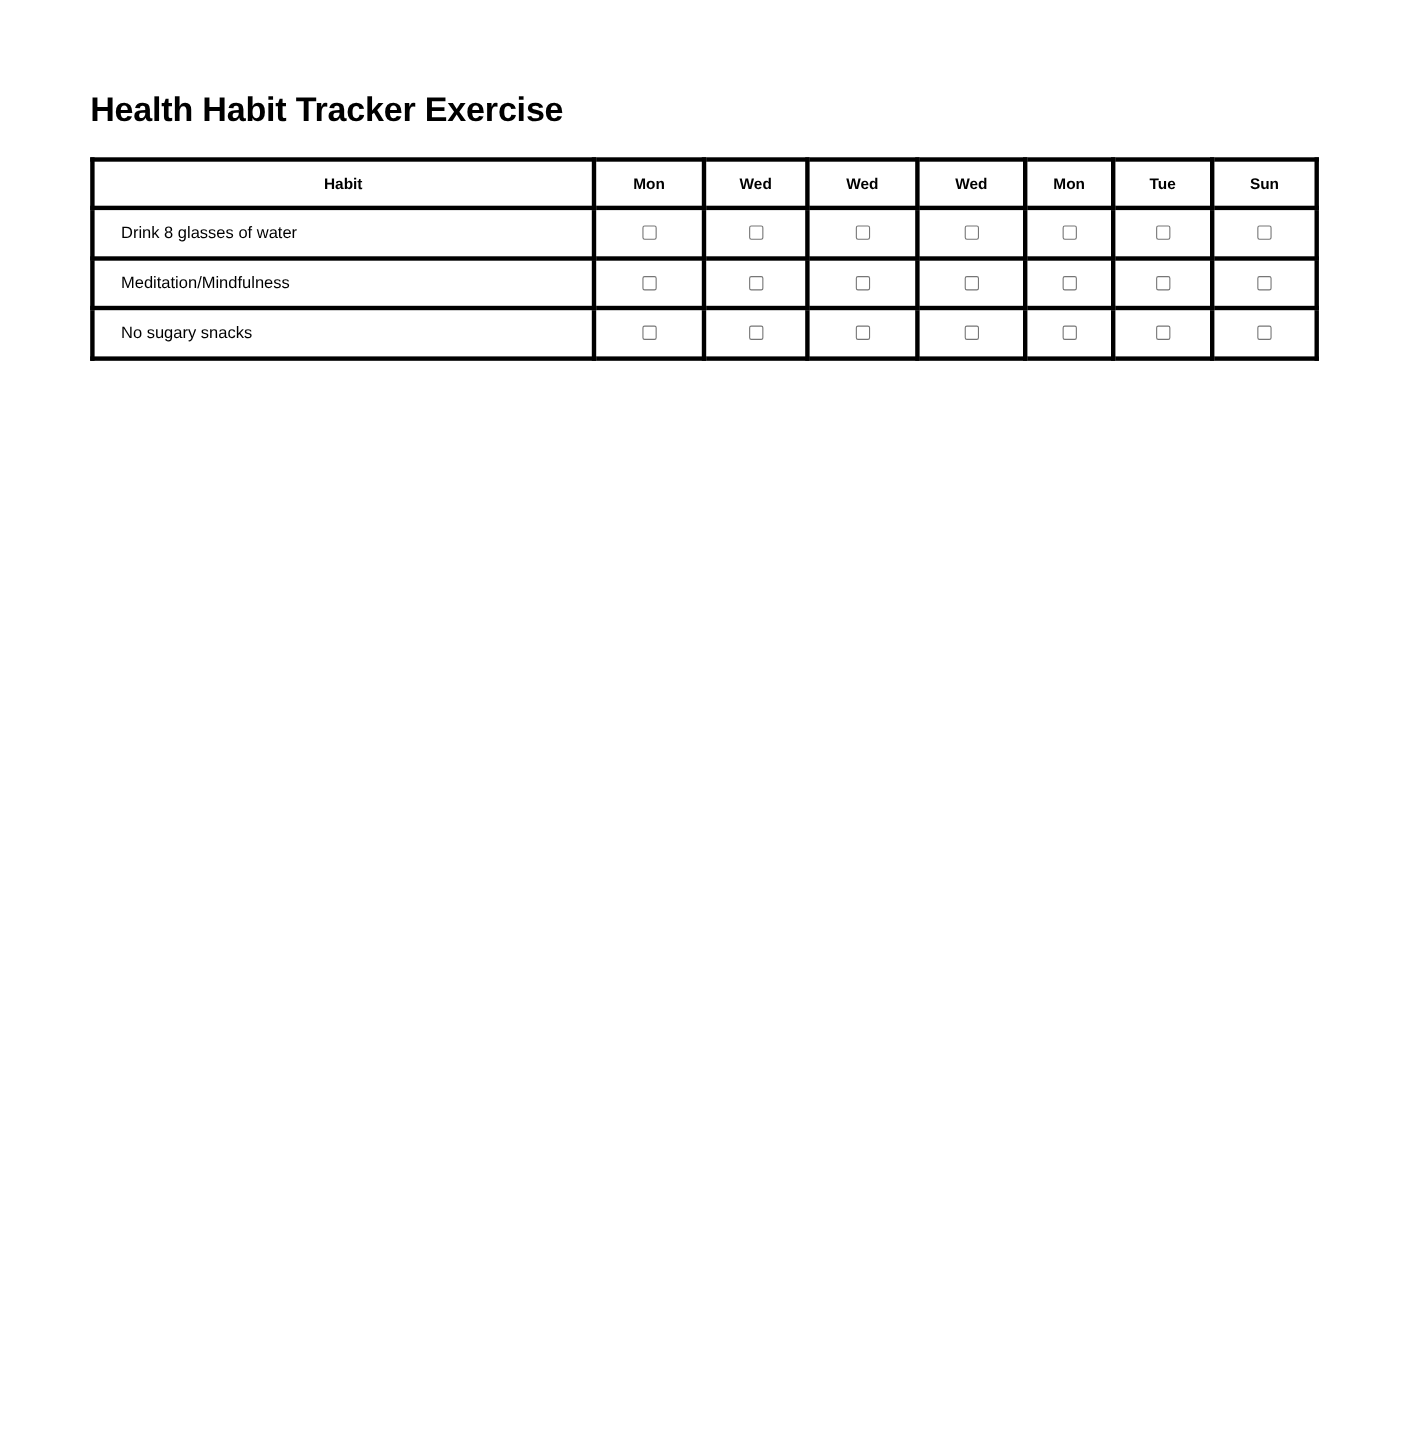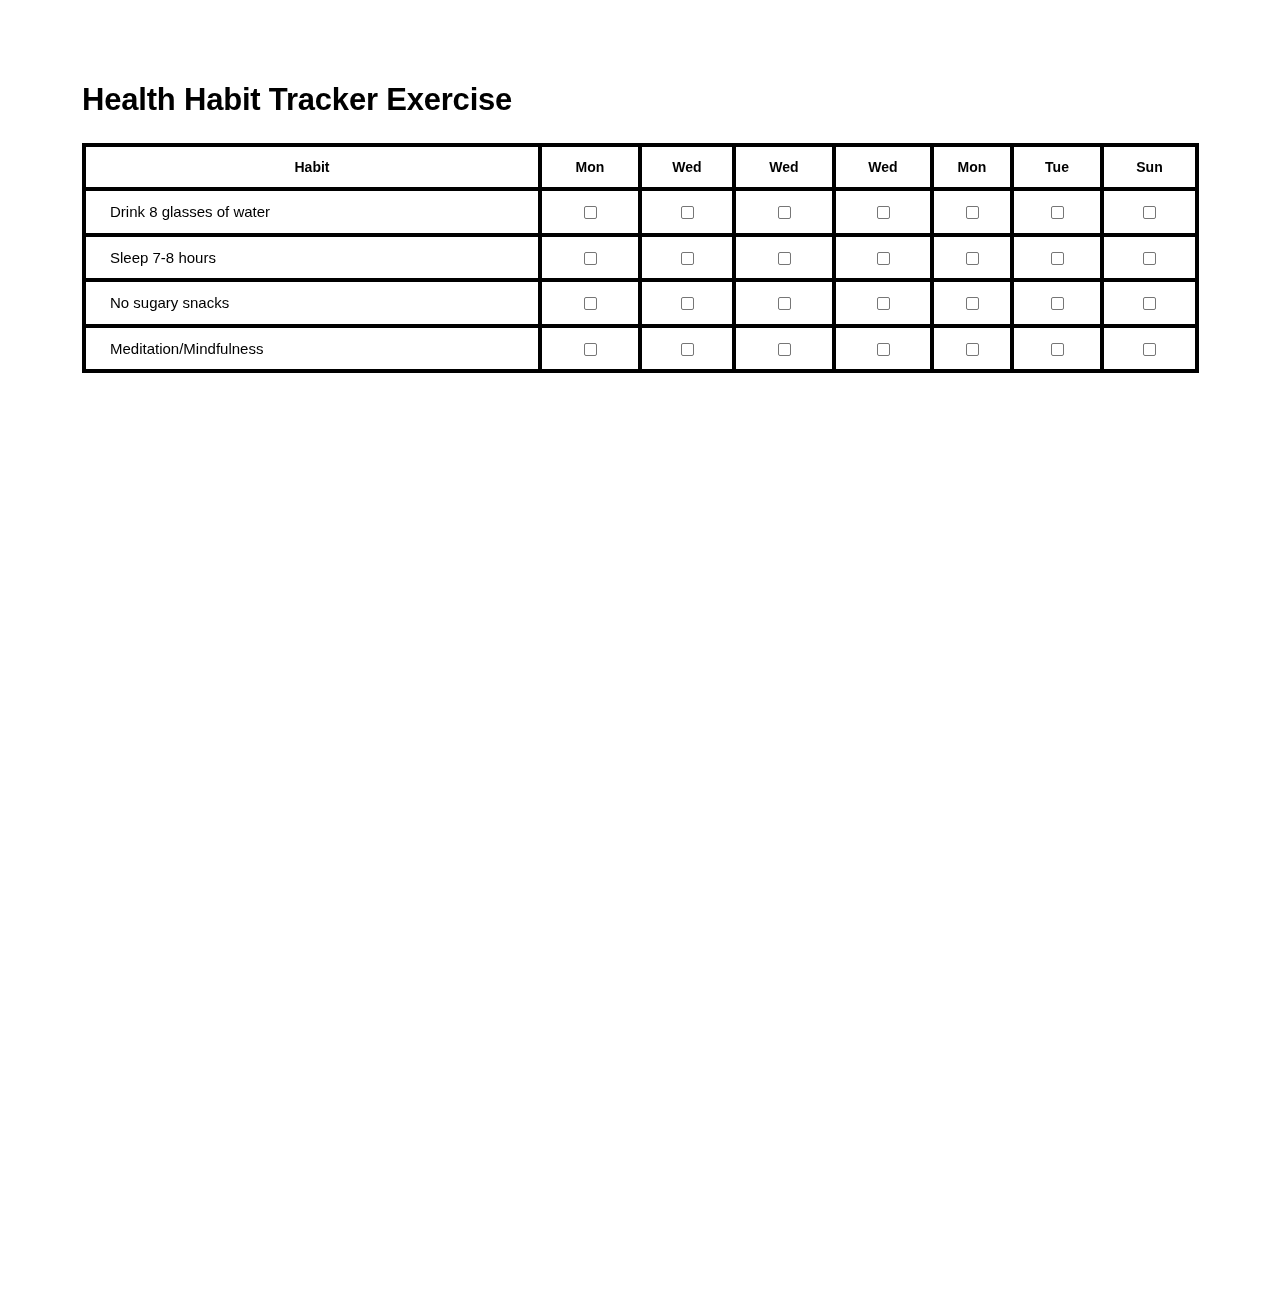--- a/index.html
+++ b/index.html
@@ -124,45 +124,35 @@
           <td class="habit-cell">Drink 8 glasses of water</td>
           <td class="check-cell"><input type="checkbox" class="checkbox" style=""></td>
           <td class="check-cell"><input type="checkbox" class="checkbox" style=""></td>
           <td class="check-cell"><input type="checkbox" class="checkbox" style=""></td>
           <td class="check-cell"><input type="checkbox" class="checkbox" style=""></td>
           <td class="check-cell"><input type="checkbox" class="checkbox" style=""></td>
           <td class="check-cell"><input type="checkbox" class="checkbox" style=""></td>
           <td class="check-cell"><input type="checkbox" class="checkbox" style=""></td>
         </tr>
         <tr>
-          <td class="habit-cell">Sleep 7-8 hours</td>
+          <td class="habit-cell">Meditation/Mindfulness</td>
           <td class="check-cell"><input type="checkbox" class="checkbox" style=""></td>
           <td class="check-cell"><input type="checkbox" class="checkbox" style=""></td>
           <td class="check-cell"><input type="checkbox" class="checkbox" style=""></td>
           <td class="check-cell"><input type="checkbox" class="checkbox" style=""></td>
           <td class="check-cell"><input type="checkbox" class="checkbox" style=""></td>
           <td class="check-cell"><input type="checkbox" class="checkbox" style=""></td>
           <td class="check-cell"><input type="checkbox" class="checkbox" style=""></td>
         </tr>
         <tr>
           <td class="habit-cell">No sugary snacks</td>
           <td class="check-cell"><input type="checkbox" class="checkbox" style=""></td>
           <td class="check-cell"><input type="checkbox" class="checkbox" style=""></td>
           <td class="check-cell"><input type="checkbox" class="checkbox" style=""></td>
           <td class="check-cell"><input type="checkbox" class="checkbox" style=""></td>
           <td class="check-cell"><input type="checkbox" class="checkbox" style=""></td>
           <td class="check-cell"><input type="checkbox" class="checkbox" style=""></td>
           <td class="check-cell"><input type="checkbox" class="checkbox" style=""></td>
         </tr>
-        <tr>
-          <td class="habit-cell">Meditation/Mindfulness</td>
-          <td class="check-cell"><input type="checkbox" class="checkbox" style=""></td>
-          <td class="check-cell"><input type="checkbox" class="checkbox" style=""></td>
-          <td class="check-cell"><input type="checkbox" class="checkbox" style=""></td>
-          <td class="check-cell"><input type="checkbox" class="checkbox" style=""></td>
-          <td class="check-cell"><input type="checkbox" class="checkbox" style=""></td>
-          <td class="check-cell"><input type="checkbox" class="checkbox" style=""></td>
-          <td class="check-cell"><input type="checkbox" class="checkbox" style=""></td>
-        </tr>
       </tbody>
   </table>
 
 </div>
 
 </body></html>

